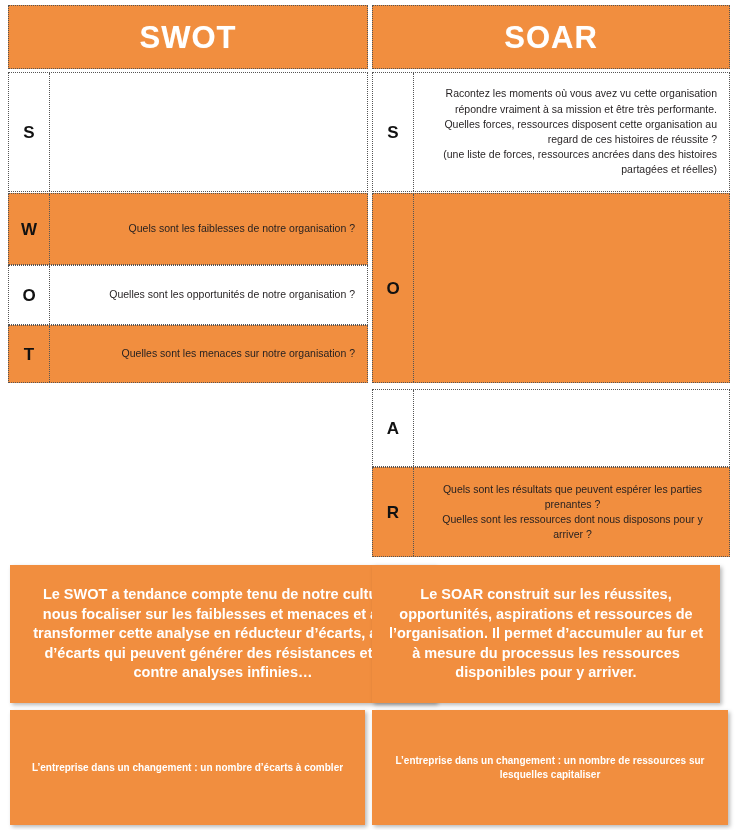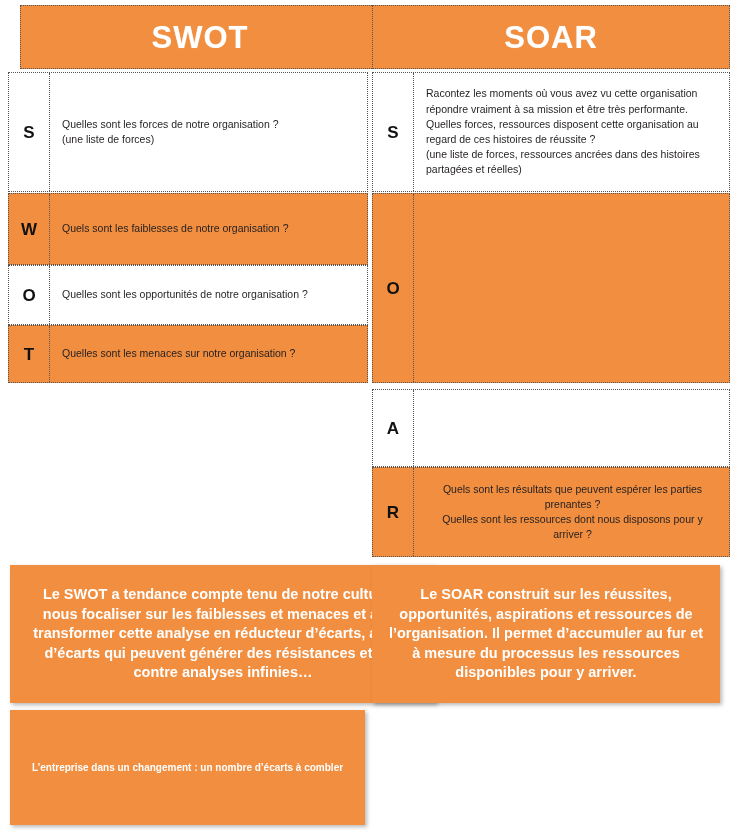--- a/index.html
+++ b/index.html
@@ -64,21 +64,21 @@
     font-size: 17px;
     color: #111111;
     line-height: 1;
   }
   .cell-body {
     flex: 1;
     padding: 4px 12px;
     font-size: 10.5px;
     color: #231f20;
     line-height: 1.45;
-    text-align: left;
+    text-align: right;
   }
   .cell-body.left { text-align: center; padding-left: 14px; }
 
   
   .blank { background: transparent; }
 
   
   .panel {
     background: var(--orange);
     display: flex;
@@ -94,33 +94,32 @@
     line-height: 1.35;
     text-align: center;
   }
   .panel-text.sm { font-size: 10px; }
 </style>
 </head>
 <body style="background: rgb(255, 255, 255);">
 
 <div id="root">
 
-  <div class="abs hdr" style="left:20px; top:5px; width:360px; height:64px;">
+  <div class="abs hdr" style="left:8px; top:5px; width:360px; height:64px;">
     <span class="hdr-label">SWOT</span>
   </div>
 
   <div class="abs hdr" style="left:372px; top:5px; width:358px; height:64px;">
     <span class="hdr-label">SOAR</span>
   </div>
 
   <div class="abs cell white" style="left:8px; top:72px; width:360px; height:120px;">
     <div class="letter-col">
       <span class="letter">S</span>
     </div>
-    <div class="cell-body">Quelles sont les forces de notre organisation ?<br>(une liste de forces)</div>
   </div>
 
   <div class="abs cell orange" style="left:8px; top:193px; width:360px; height:72px;">
     <div class="letter-col">
       <span class="letter">W</span>
     </div>
     <div class="cell-body">Quels sont les faiblesses de notre organisation  ?</div>
   </div>
 
   <div class="abs cell white" style="left:8px; top:265px; width:360px; height:60px;">
@@ -170,14 +169,17 @@
   </div>
 
   <div class="abs panel" style="left:372px; top:565px; width:348px; height:138px;">
     <div class="panel-text">Le SOAR construit sur les réussites, opportunités, aspirations et ressources de l’organisation. Il permet d’accumuler au fur et à mesure du processus les ressources disponibles pour y arriver.</div>
   </div>
 
   <div class="abs panel" style="left:10px; top:710px; width:355px; height:115px;">
     <div class="panel-text sm">L’entreprise dans un changement : un nombre d’écarts à combler</div>
   </div>
 
+  <div class="abs panel" style="left:372px; top:710px; width:356px; height:115px;">
+    <div class="panel-text sm">L’entreprise dans un changement : un nombre de ressources sur lesquelles capitaliser</div>
+  </div>
 
 </div>
 
 </body></html>

